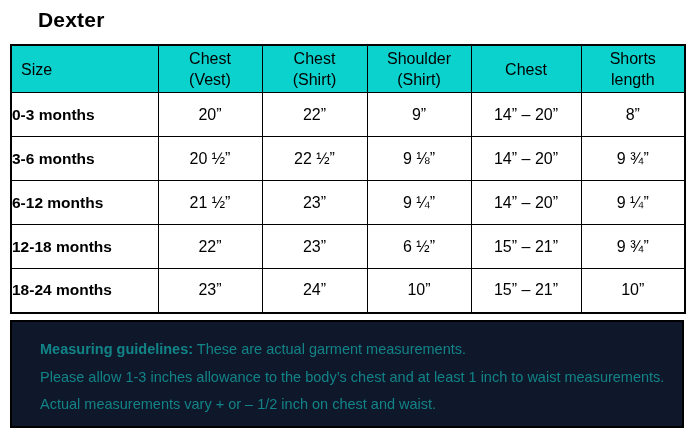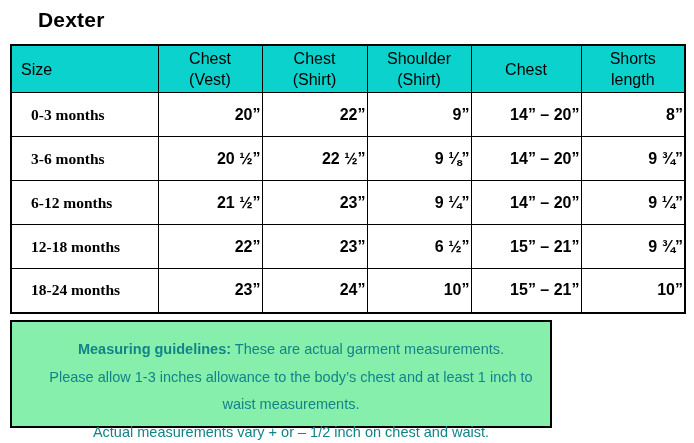--- a/index.html
+++ b/index.html
@@ -55,40 +55,37 @@
     line-height: 21px;
     padding: 2px;
   }
   table.size-chart thead th.size-head {
     text-align: left;
     padding-left: 9px;
   }
   table.size-chart tbody th {
     text-align: left;
     font-weight: bold;
-    padding-left: 19px;
+    padding-left: 0;
     height: 44px;
     font-size: 15.5px;
-    font-family: Liberation Serif, serif;
   }
   table.size-chart tbody td {
-    text-align: right;
+    text-align: center;
     height: 44px;
-    font-weight: bold;
   }
   .notes-box {
     position: absolute;
     left: 10px;
     top: 320px;
-    width: 542px;
+    width: 674px;
     height: 108px;
     border: 2px solid var(--border);
     padding: 14px 8px 0 28px;
-    background: #86efac;
-    text-align: center;
+    background: #0f172a;
   }
   .notes-box p {
     margin: 0;
     font-size: 14.5px;
     line-height: 27.5px;
     color: var(--notes-text);
   }
   .notes-box .notes-heading {
     font-weight: bold;
   }

